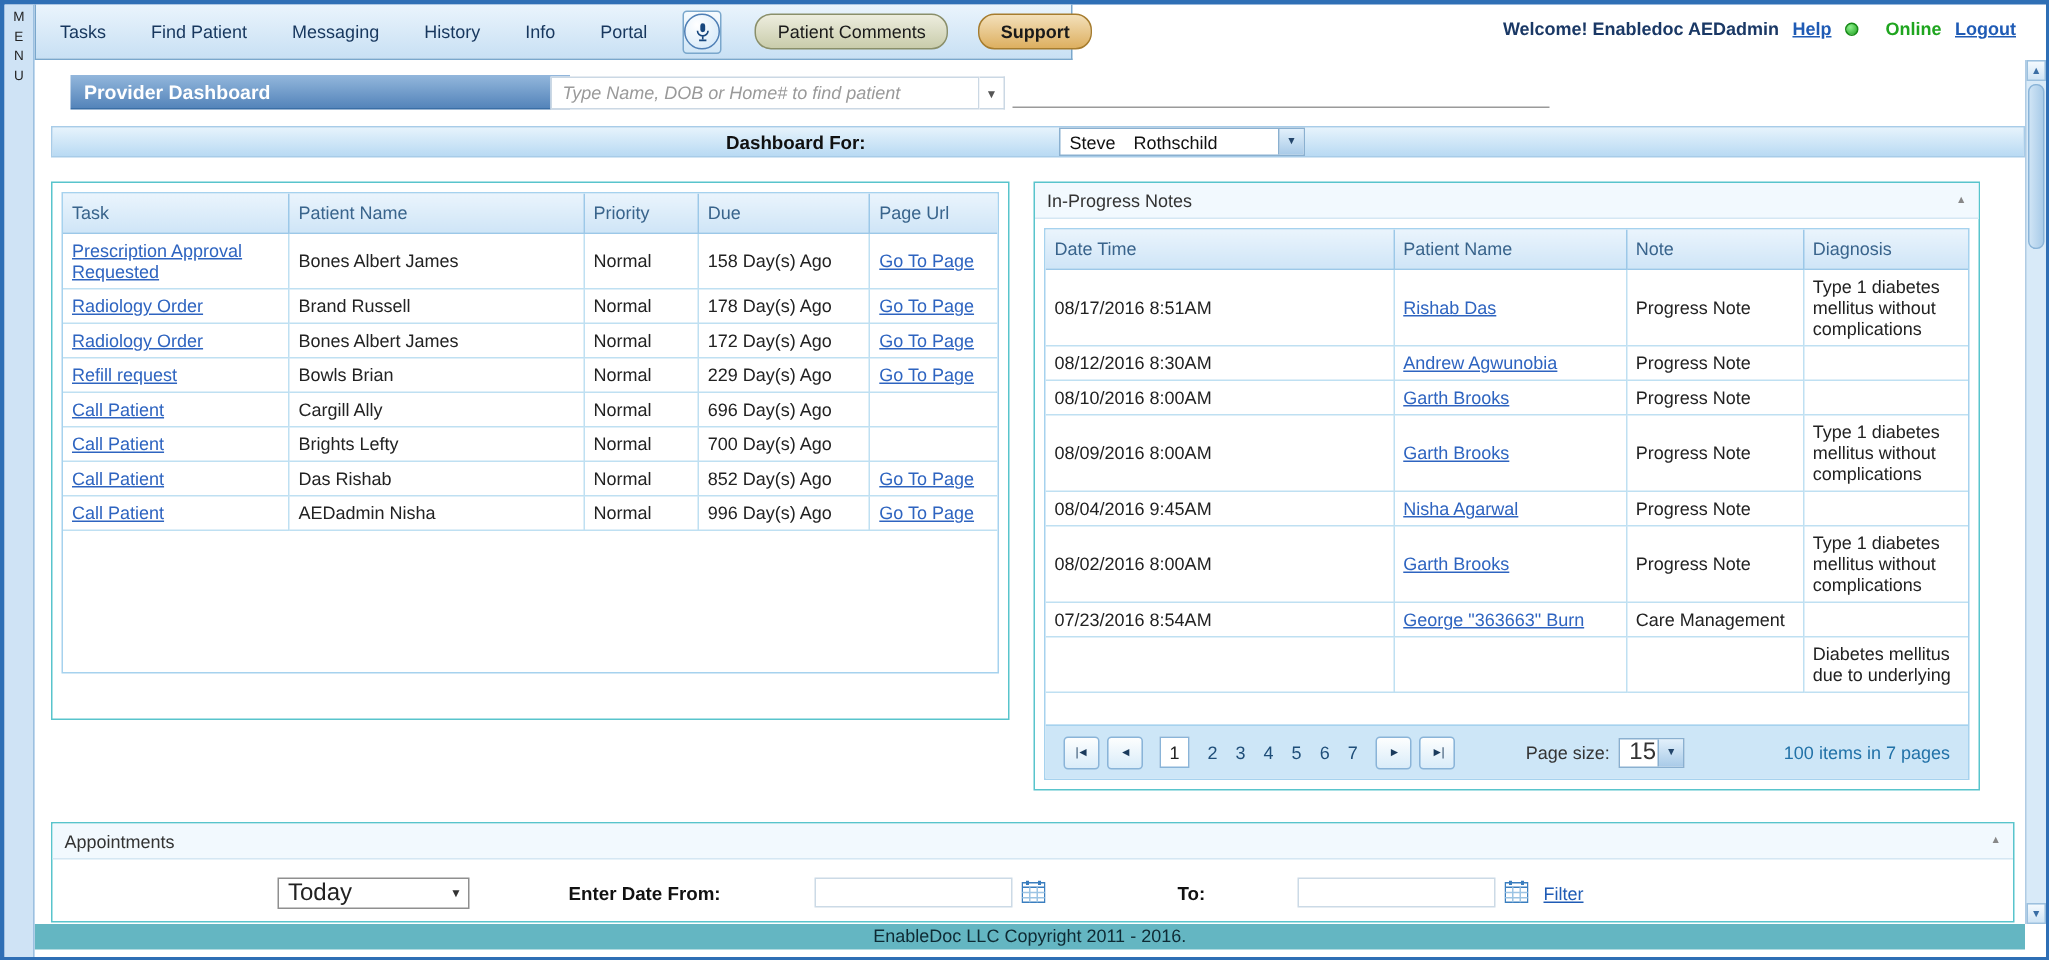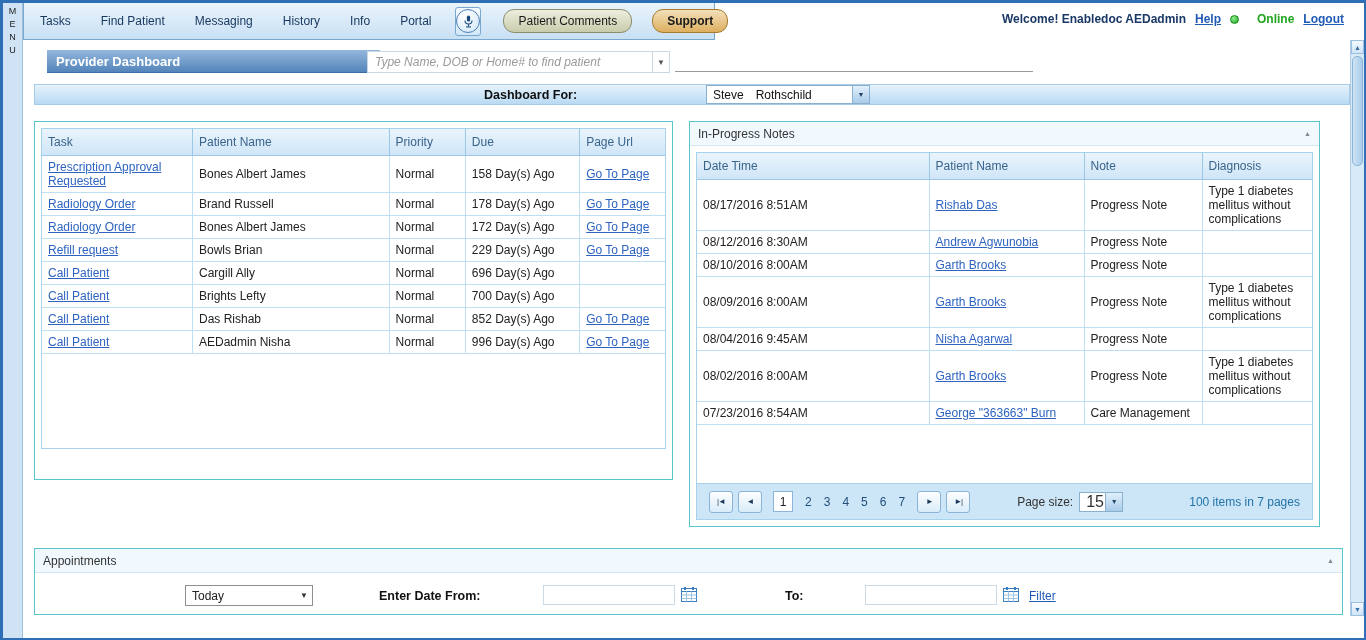--- a/index.html
+++ b/index.html
@@ -91,21 +91,21 @@
   .pg-size-group { margin-left:auto; display:flex; align-items:center; gap:6px; }
   .pg-size-select { width:44px; height:20px; background:#fff; border:1px solid #8ab0d0; display:flex; align-items:center; cursor:pointer; }
   .pg-size-select .val { flex:1; padding-left:6px; font-size:16px; }
   .pg-summary { margin-left:auto; padding-left:24px; color:#2272a8; font-size:12px; white-space:nowrap; }
 
   
   #panel-appts { left:31px; top:545px; width:1309px; height:67px; overflow:hidden; }
   .appt-row { position:relative; height:100%; }
   .sel-native { position:absolute; left:150px; top:12px; width:128px; height:21px; background:#fff;
                 border:1px solid #8f8f8f; display:flex; align-items:center; cursor:pointer; }
-  .sel-native .val { flex:1; padding-left:6px; font-size:12px; }
+  .sel-native .val { flex:1; padding-left:6px; font-size:16px; }
   .sel-native .arr { width:16px; font-size:8px; color:#333; text-align:center; }
   .appt-label { position:absolute; top:16px; font-weight:bold; font-size:12.5px; color:#111; }
   .appt-input { position:absolute; top:12px; width:132px; height:20px; border:1px solid #ccdae6; background:#fff; padding:0 5px; }
   .cal-ico { position:absolute; top:14px; width:16px; height:15px; cursor:pointer; }
   .filter-link { position:absolute; left:994px; top:16px; font-size:12px; }
 
   
   .footer { position:absolute; left:20px; right:14px; top:613px; height:17px; background:#64b6c2;
             text-align:center; font-size:12px; color:#0e2a33; line-height:17px; }
 
@@ -335,20 +335,26 @@
                   <td>Type 1 diabetes mellitus without complications</td>
                 </tr>
 
                 <tr>
                   <td>07/23/2016 8:54AM</td>
                   <td><a>George "363663" Burn</a></td>
                   <td>Care Management</td>
                   <td></td>
                 </tr>
 
+                <tr>
+                  <td></td>
+                  <td></td>
+                  <td></td>
+                  <td>Diabetes mellitus due to underlying</td>
+                </tr>
 
             </tbody>
           </table>
         </div>
         <div class="pager">
           <span class="pg-btn">|◄</span>
           <span class="pg-btn">◄</span>
           <span class="pg-current">1</span>
           <span><a class="pg-num">2</a><a class="pg-num">3</a><a class="pg-num">4</a><a class="pg-num">5</a><a class="pg-num">6</a><a class="pg-num">7</a></span>
           <span class="pg-btn" style="margin-left:6px;">►</span>
@@ -397,20 +403,21 @@
           <line x1="10.5" y1="4.5" x2="10.5" y2="14.5" stroke="#9cc4e4"></line>
         <line x1="0.5" y1="8" x2="15.5" y2="8" stroke="#9cc4e4"></line>
           <line x1="0.5" y1="11.5" x2="15.5" y2="11.5" stroke="#9cc4e4"></line>
         <rect x="3" y="0" width="2" height="3" fill="#3a7ebf"></rect>
           <rect x="11" y="0" width="2" height="3" fill="#3a7ebf"></rect>
       </svg>
       <a class="link filter-link">Filter</a>
     </div>
   </div>
 
+  <div class="footer">EnableDoc LLC Copyright 2011 - 2016.</div>
 
   <div class="vscroll">
     <div class="vs-btn vs-up">▲</div>
     <div class="vs-thumb"></div>
     <div class="vs-btn vs-down">▼</div>
   </div>
 
 </div>
 
 </body></html>

